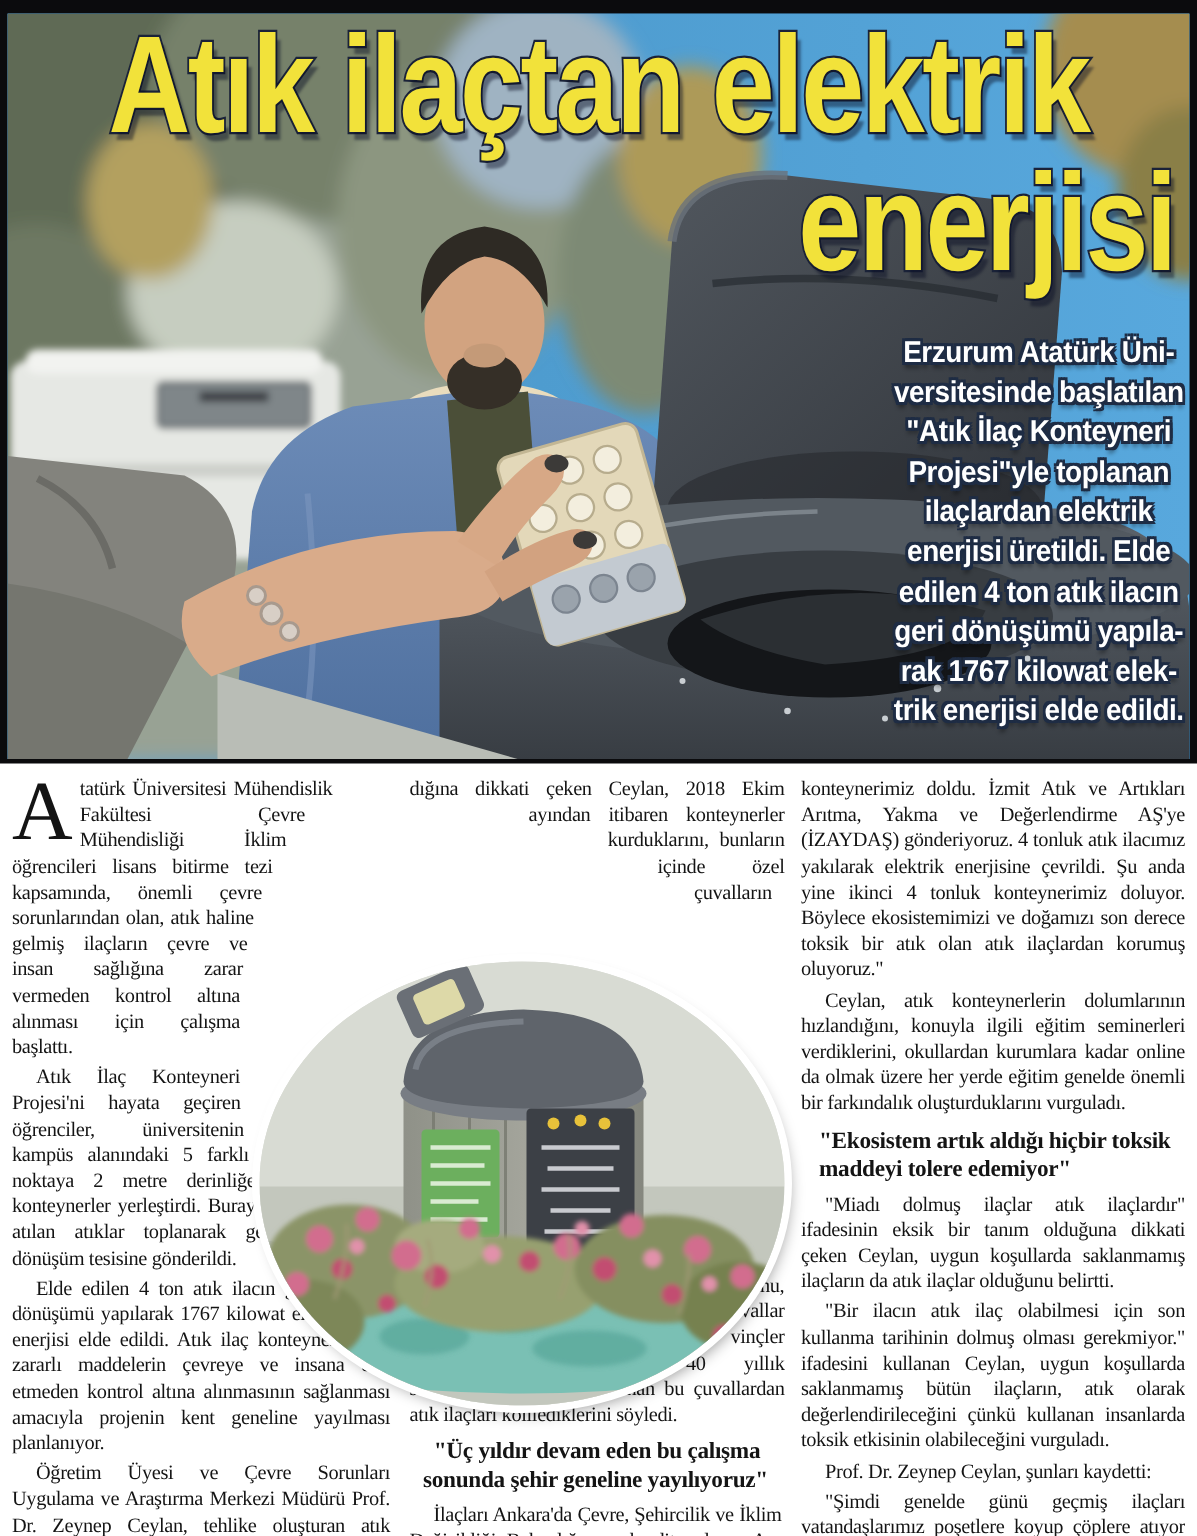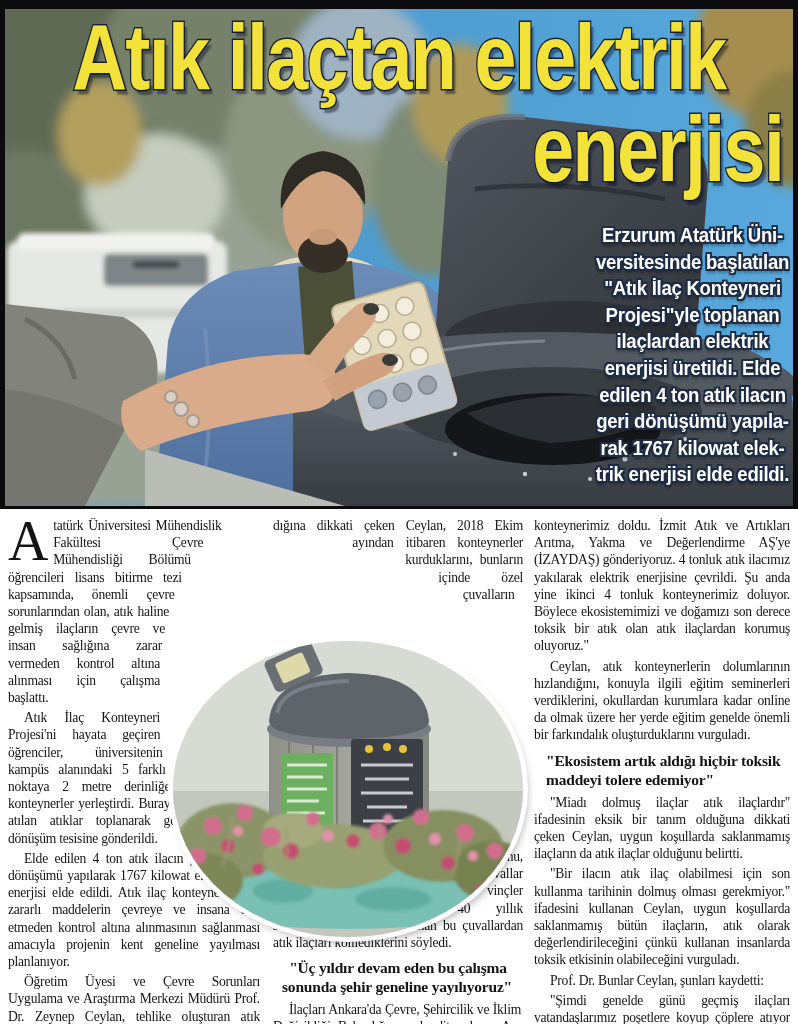--- a/index.html
+++ b/index.html
@@ -249,42 +249,42 @@
 edilen 4 ton atık ilacın
 geri dönüşümü yapıla-
 rak 1767 kilowat elek-
 trik enerjisi elde edildi.</div>
   </div>
 
   <div class="article">
 
     <div class="col col1">
       <div class="shim-r"></div>
-      <p class="noindent"><span class="dropcap">A</span><span>tatürk Üniversitesi Mühendislik Fakültesi Çevre Mühendisliği Bölümü öğrencileri lisans bitirme tezi kapsamında, önemli çevre sorunlarından olan, atık haline gelmiş ilaçların çevre ve insan sağlığına zarar vermeden kontrol altına alınması için çalışma başlattı.</span></p>
+      <p class="noindent"><span class="dropcap">A</span><span>tatürk Üniversitesi Mühendislik Fakültesi Çevre Mühendisliği İklim öğrencileri lisans bitirme tezi kapsamında, önemli çevre sorunlarından olan, atık haline gelmiş ilaçların çevre ve insan sağlığına zarar vermeden kontrol altına alınması için çalışma başlattı.</span></p>
       <p>Atık İlaç Konteyneri Projesi'ni hayata geçiren öğrenciler, üniversitenin kampüs alanındaki 5 farklı noktaya 2 metre derinliğe konteynerler yerleştirdi. Buraya atılan atıklar toplanarak geri dönüşüm tesisine gönderildi.</p>
       <p>Elde edilen 4 ton atık ilacın geri dönüşümü yapılarak 1767 kilowat elektrik enerjisi elde edildi. Atık ilaç konteynerleriyle, zararlı maddelerin çevreye ve insana etki etmeden kontrol altına alınmasının sağlanması amacıyla projenin kent geneline yayılması planlanıyor.</p>
       <p>Öğretim Üyesi ve Çevre Sorunları Uygulama ve Araştırma Merkezi Müdürü Prof. Dr. Zeynep Ceylan, tehlike oluşturan atık ilaçların çevre ve insan sağlığına zarar vermemesi için hayata geçirilen "Atık İlaç Konteyneri Projesi"nin 3 yıllık çalışmasının ardından önemli bir aşamaya geldiğini söyledi.</p>
 
     </div>
 
     <div class="col col2">
       <div class="shim-l"></div>
       <p class="noindent">dığına dikkati çeken Ceylan, 2018 Ekim ayından itibaren konteynerler kurduklarını, bunların içinde özel çuvalların bulunduğunu, bu çuvallar doldukça vinçler yardımıyla kaldırdıklarını, 40 yıllık sızdırmazlık garantisi bulunan bu çuvallardan atık ilaçları kolilediklerini söyledi.</p>
       <h3 class="subhead">"Üç yıldır devam eden bu çalışma sonunda şehir geneline yayılıyoruz"</h3>
       <p>İlaçları Ankara'da Çevre, Şehircilik ve İklim Değişikliği Bakanlığınca akredite olmuş Ara Depolama Tesisinde topladıklarını ifade eden Ceylan, kargo ücretinin yarısını karşılayan firmanın da desteğiyle toplama işlemi sürdürdüklerini dile getirdi.</p>
 
     </div>
 
     <div class="col col3">
       <p class="noindent">konteynerimiz doldu. İzmit Atık ve Artıkları Arıtma, Yakma ve Değerlendirme AŞ'ye (İZAYDAŞ) gönderiyoruz. 4 tonluk atık ilacımız yakılarak elektrik enerjisine çevrildi. Şu anda yine ikinci 4 tonluk konteynerimiz doluyor. Böylece ekosistemimizi ve doğamızı son derece toksik bir atık olan atık ilaçlardan korumuş oluyoruz."</p>
       <p>Ceylan, atık konteynerlerin dolumlarının hızlandığını, konuyla ilgili eğitim seminerleri verdiklerini, okullardan kurumlara kadar online da olmak üzere her yerde eğitim genelde önemli bir farkındalık oluşturduklarını vurguladı.</p>
       <h3 class="subhead">"Ekosistem artık aldığı hiçbir toksik maddeyi tolere edemiyor"</h3>
       <p>"Miadı dolmuş ilaçlar atık ilaçlardır" ifadesinin eksik bir tanım olduğuna dikkati çeken Ceylan, uygun koşullarda saklanmamış ilaçların da atık ilaçlar olduğunu belirtti.</p>
       <p>"Bir ilacın atık ilaç olabilmesi için son kullanma tarihinin dolmuş olması gerekmiyor." ifadesini kullanan Ceylan, uygun koşullarda saklanmamış bütün ilaçların, atık olarak değerlendirileceğini çünkü kullanan insanlarda toksik etkisinin olabileceğini vurguladı.</p>
-      <p>Prof. Dr. Bunlar Ceylan, şunları kaydetti:</p>
+      <p>Prof. Dr. Zeynep Ceylan, şunları kaydetti:</p>
       <p><span>"Şimdi genelde günü geçmiş ilaçları vatandaşlarımız poşetlere koyup çöplere atıyor ya da lavabolara döküyor. Lavabo ve klozetlere de dökülse çöplere de dökülse bu ekosisteme gidiyor. Bunlar son derece toksik ve organik atıklar. Ne oluyor? Ekosistem artık hiçbir toksik maddeyi tolere edemiyor geri bize gönderiyor. Bunların asla lavabo ve çöplere dökülmemesi lazım. Bunları bir şekilde ayaklarına kadar getirdiğimiz hizmet olan konteynerlere atabilirler."</span></p>
     </div>
   </div>
 
   <div class="inset-oval">
     <svg width="350" height="296" viewBox="0 0 350 296">
       <defs>
         <linearGradient id="ocong" x1="0" y1="0" x2="1" y2="0">
           <stop offset="0" stop-color="#8f9188"></stop>
             <stop offset="0.5" stop-color="#a3a49b"></stop>

